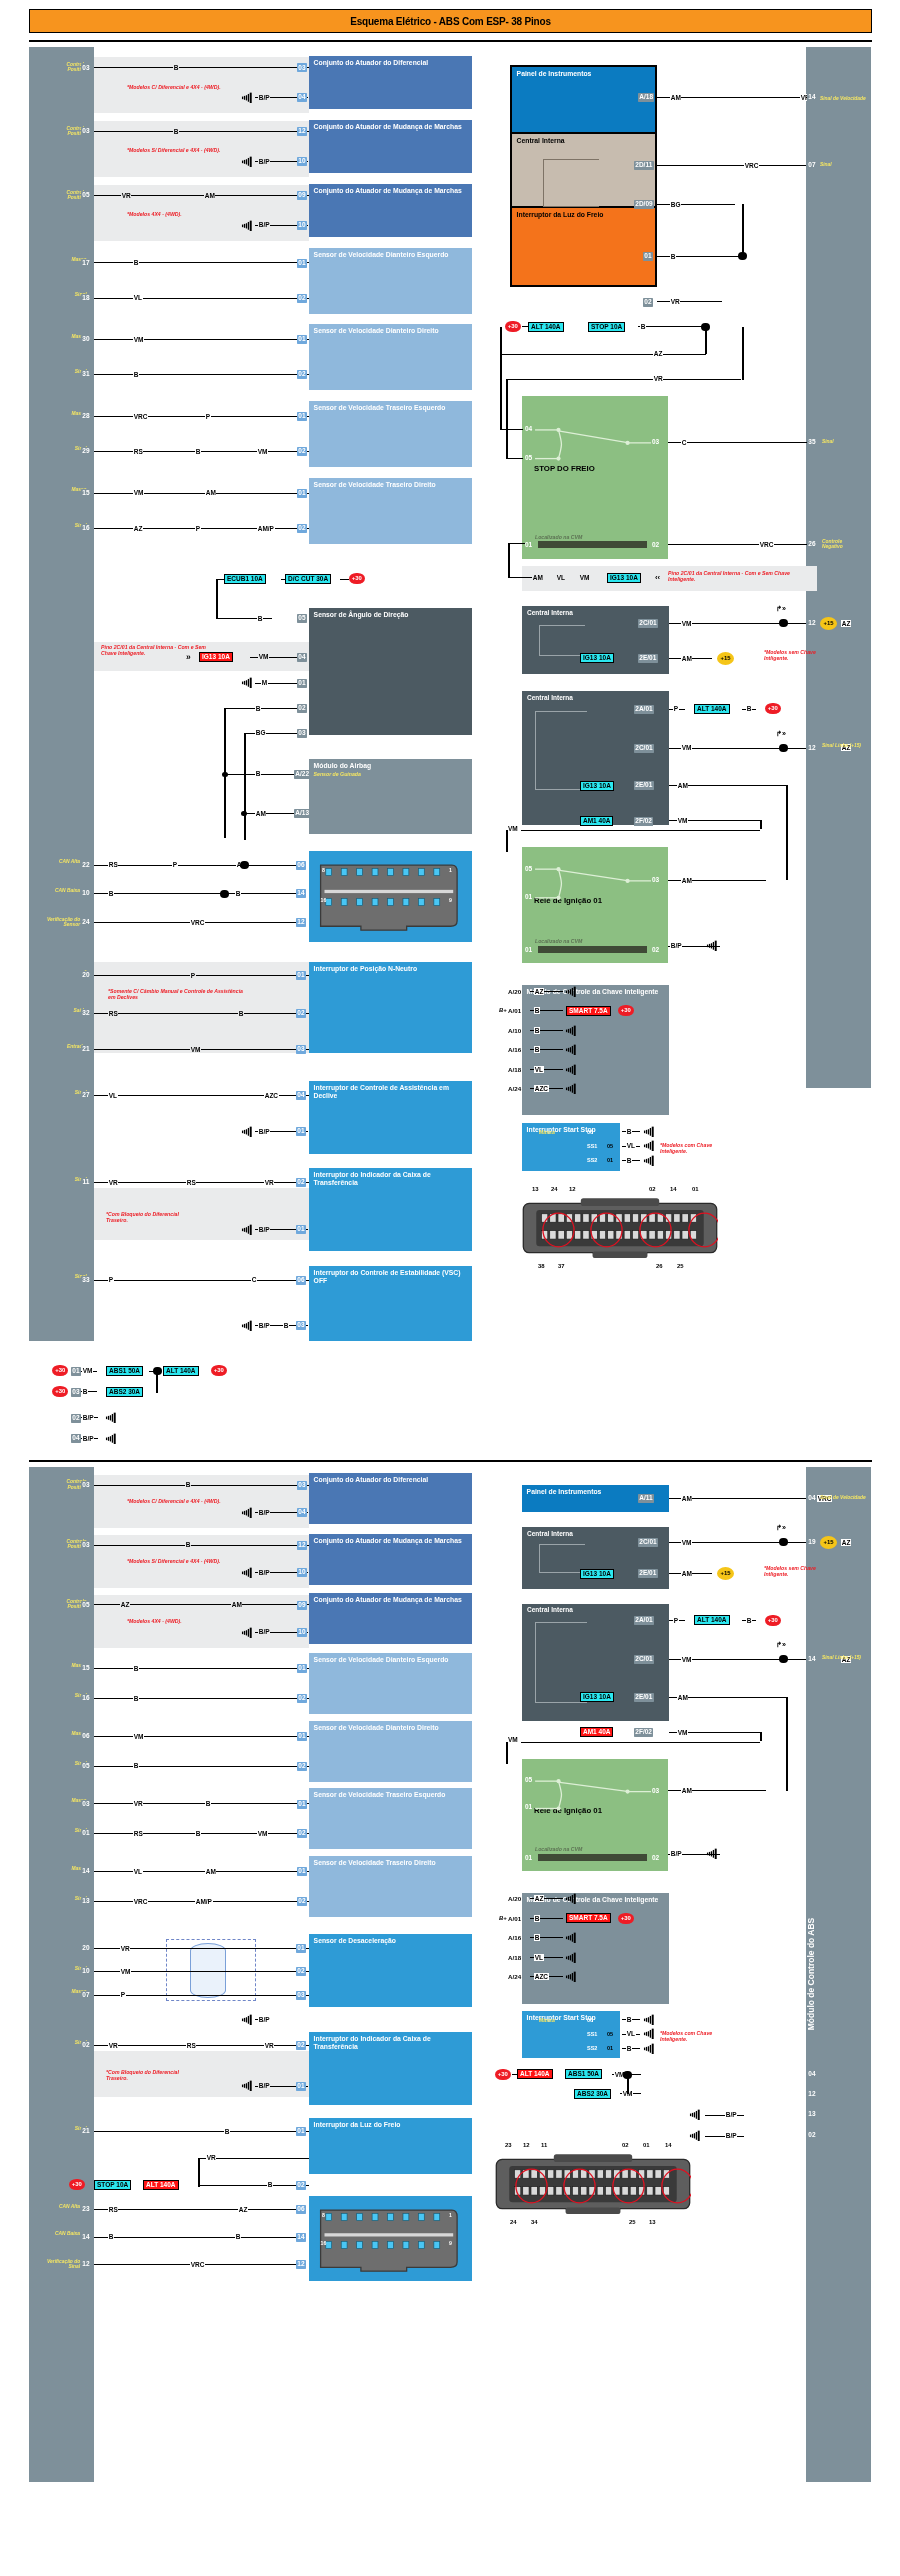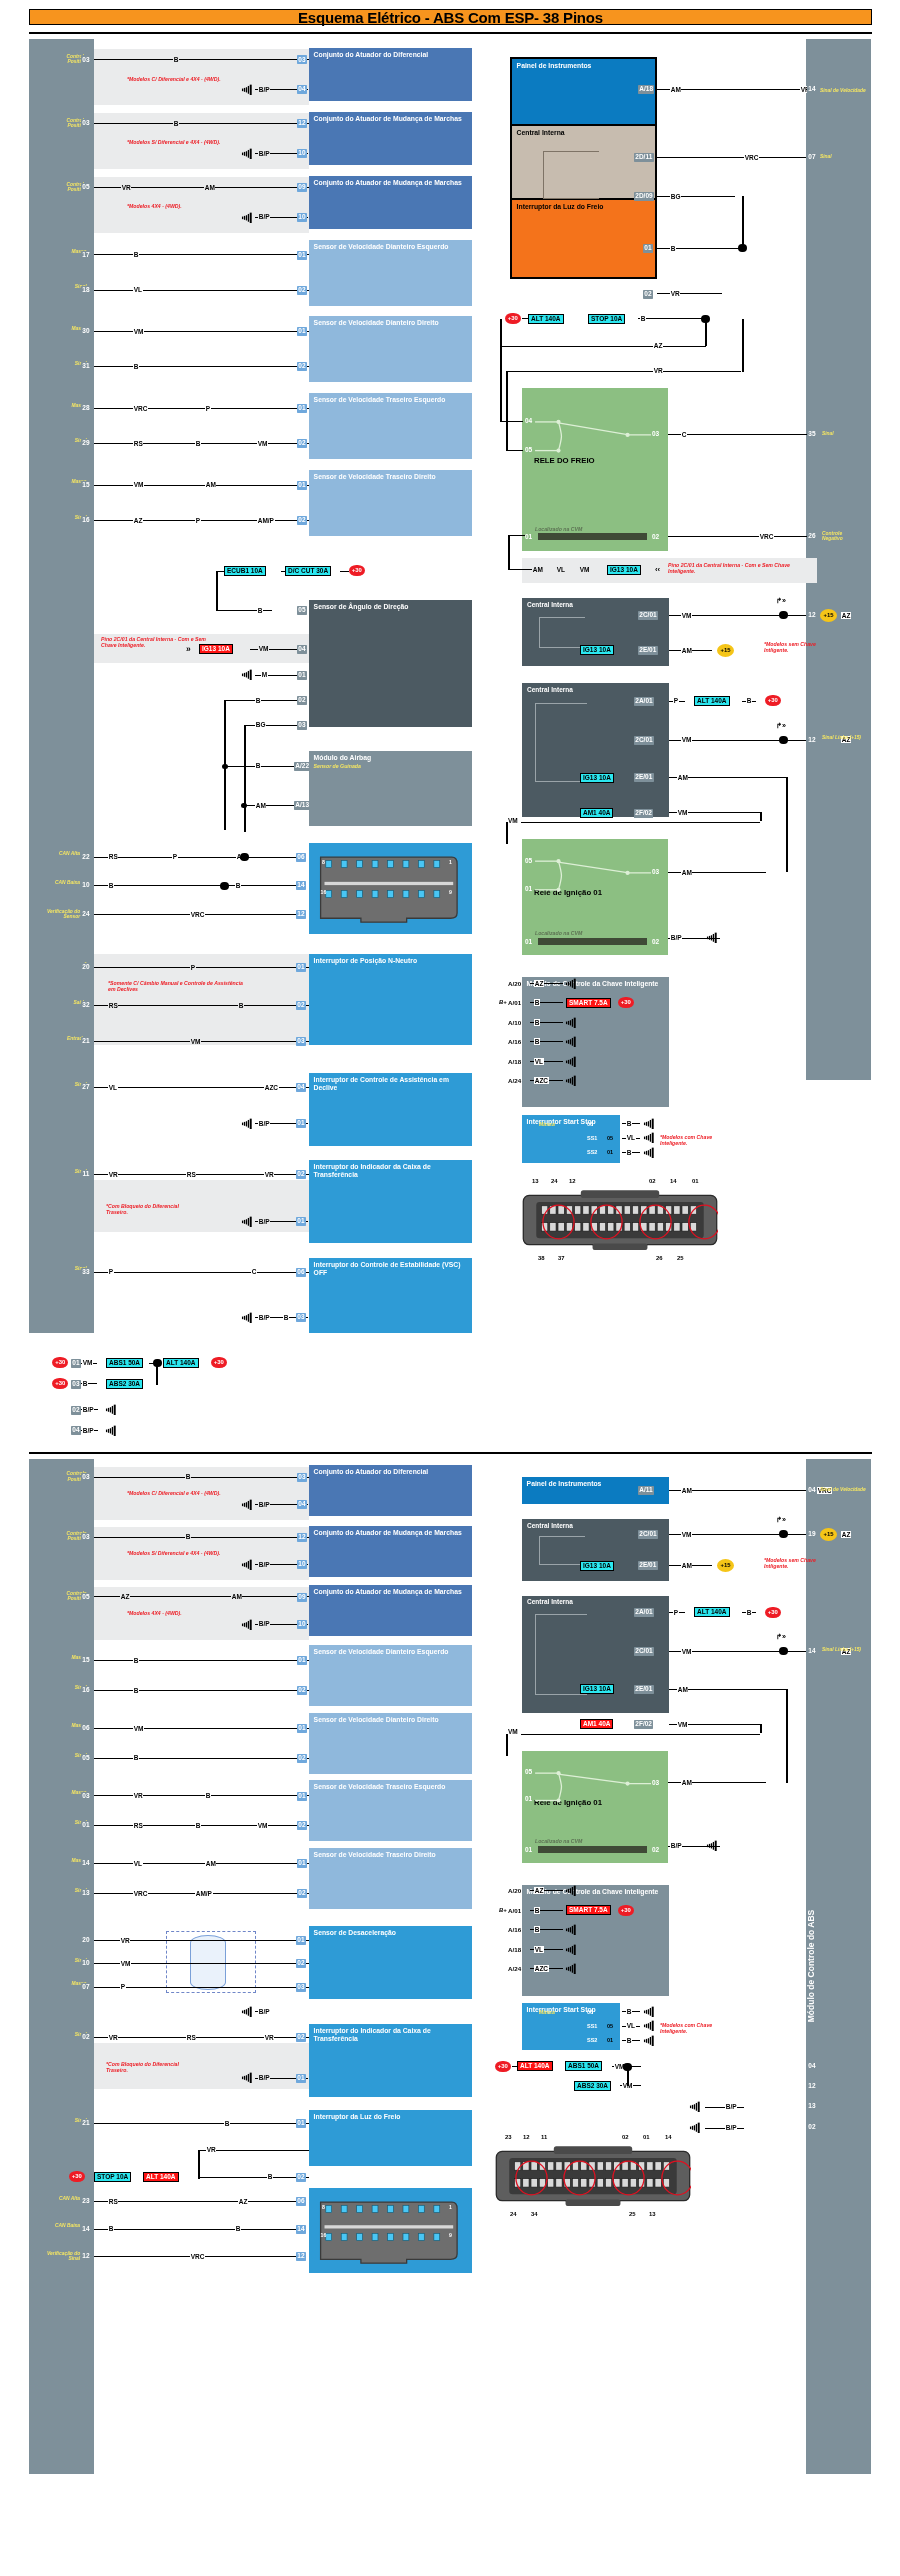--- a/index.html
+++ b/index.html
@@ -6,23 +6,23 @@
   html,body { margin:0; padding:0; background:#ffffff; }
   body { width:901px; font-family:"Liberation Sans", sans-serif; -webkit-font-smoothing:none; }
 
   .sheet { position:relative; width:901px; }
 
   
   .title-bar{
     margin:9px 29px 6.5px 29px;
     background:#F7941E;
     border:1.3px solid #000;
-    height:16px;
+    height:24px;
     display:flex; align-items:center; justify-content:center;
-    font-weight:bold; font-size:15px; color:#000; letter-spacing:-0.2px;
+    font-weight:bold; font-size:10px; color:#000; letter-spacing:-0.2px;
   }
   .rule{ margin:0 29px; border-top:2px solid #000; }
 
   
   .diagram{ position:relative; margin:0 29px; }
 
   
   .spine{
     position:absolute; width:65px; background:#7E909A;
   }
@@ -514,21 +514,21 @@
       <div class="dot big" style="left:672px;top:281px;"></div>
       <div class="w wv" style="left:713px;top:285px;height:5.2px;"></div>
       <div class="w wh" style="left:471px;top:312px;width:206px;"></div>
       <div class="wlab" style="left:624px;top:308px;">AZ</div>
       <div class="w wv" style="left:471px;top:285px;height:29px;"></div>
       <div class="w wv" style="left:676px;top:285px;height:27px;"></div>
       <div class="w wh" style="left:477px;top:337px;width:235px;"></div>
       <div class="wlab" style="left:624px;top:333px;">VR</div>
       <div class="w wv" style="left:713px;top:285px;height:53px;"></div>
       <div class="box green" style="left:493px;top:354px;width:146px;height:163px;padding:0;"></div>
-      <div style="position:absolute;left:505px;top:422px;font-weight:bold;font-size:7.8px;color:#000;line-height:10.4px;width:126px;">RELE DO FREIO</div>
+      <div style="position:absolute;left:505px;top:422px;font-weight:bold;font-size:7.8px;color:#000;line-height:10.4px;width:126px;">STOP DO FREIO</div>
       <div style="position:absolute;left:506px;top:492px;font-size:5.2px;font-style:italic;font-weight:bold;color:#5d7354;">Localizado na CVM</div>
       <div class="coil" style="left:509px;top:499px;width:109px;height:7.8px;"></div>
       <svg width="146" height="163" style="position:absolute;left:493px;top:354px;pointer-events:none;" viewBox="0 0 224 250">
         <path d="M20,52 L56,52" stroke="#DDEFD6" stroke-width="2" fill="none"></path>
         <path d="M20,96 L56,96" stroke="#DDEFD6" stroke-width="2" fill="none"></path>
         <path d="M56,52 C62,74 62,74 56,96" stroke="#DDEFD6" stroke-width="2" fill="none"></path>
         <path d="M198,72 L164,72 L58,54" stroke="#DDEFD6" stroke-width="2" fill="none"></path>
         <circle cx="56" cy="52" r="3.2" fill="#DDEFD6"></circle>
         <circle cx="56" cy="96" r="3.2" fill="#DDEFD6"></circle>
         <circle cx="162" cy="72" r="3.2" fill="#DDEFD6"></circle>

